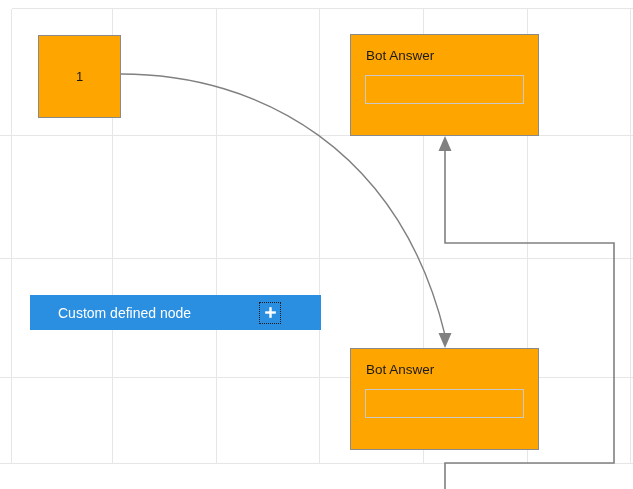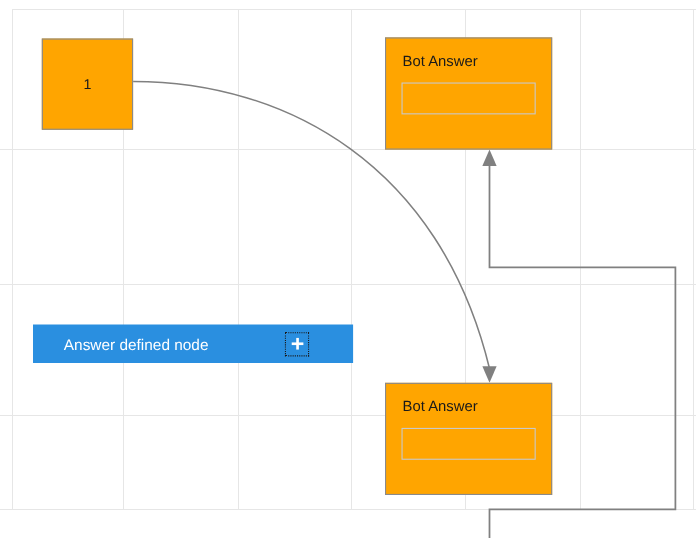--- a/index.html
+++ b/index.html
@@ -55,21 +55,21 @@
     justify-content: center;
   }
   .node-start-label {
     font-size: 13px;
     color: #1a1a1a;
     line-height: 1;
   }
 
   .node-bot {
     left: 350px;
-    width: 152px;
+    width: 189px;
     height: 102px;
     padding: 14px 14px 0 14px;
   }
   .node-bot-top { top: 34px; }
   .node-bot-bottom { top: 348px; }
 
   .node-title {
     font-size: 13.5px;
     color: #1a1a1a;
     line-height: 1.1;
@@ -157,21 +157,21 @@
     <div class="node-title">Bot Answer</div>
     <div class="node-slot"></div>
   </div>
 
   <div class="node node-bot node-bot-bottom">
     <div class="node-title">Bot Answer</div>
     <div class="node-slot"></div>
   </div>
 
   <div class="palette-item">
-    <span class="palette-label">Answer defined node</span>
+    <span class="palette-label">Custom defined node</span>
     <span class="palette-add">
       <svg width="13" height="13" viewBox="0 0 13 13" aria-hidden="true">
         <rect x="5.3" y="1.2" width="2.4" height="10.6" fill="#ffffff"></rect>
         <rect x="1.2" y="5.3" width="10.6" height="2.4" fill="#ffffff"></rect>
       </svg>
     </span>
   </div>
 
 </div>
 

